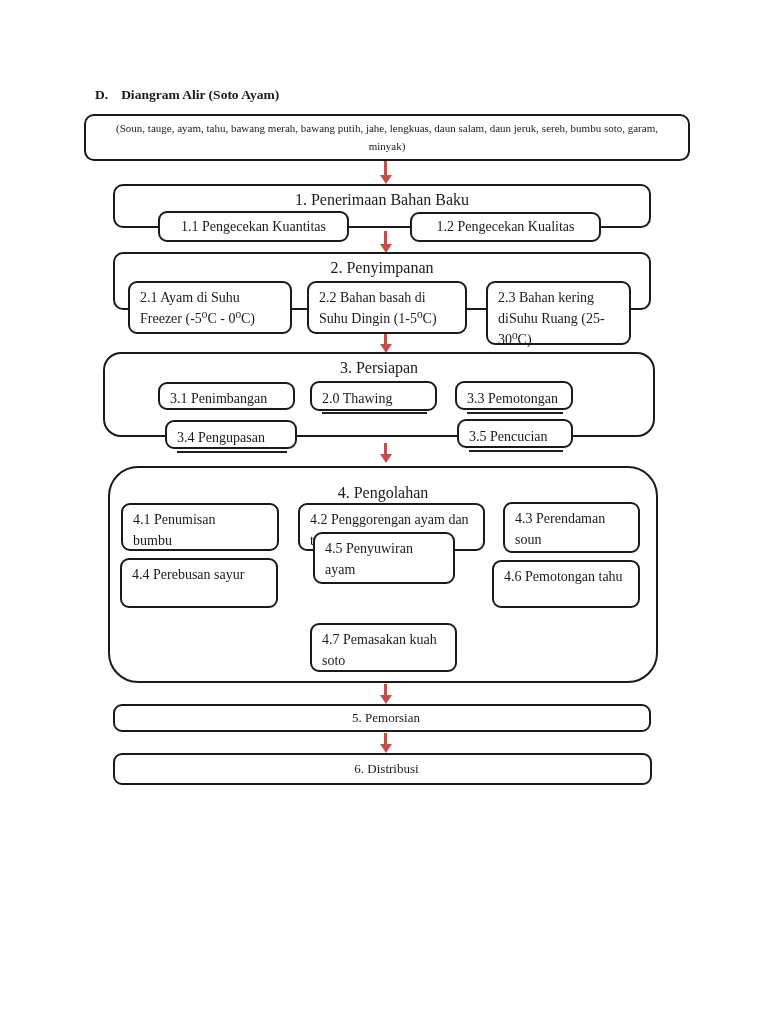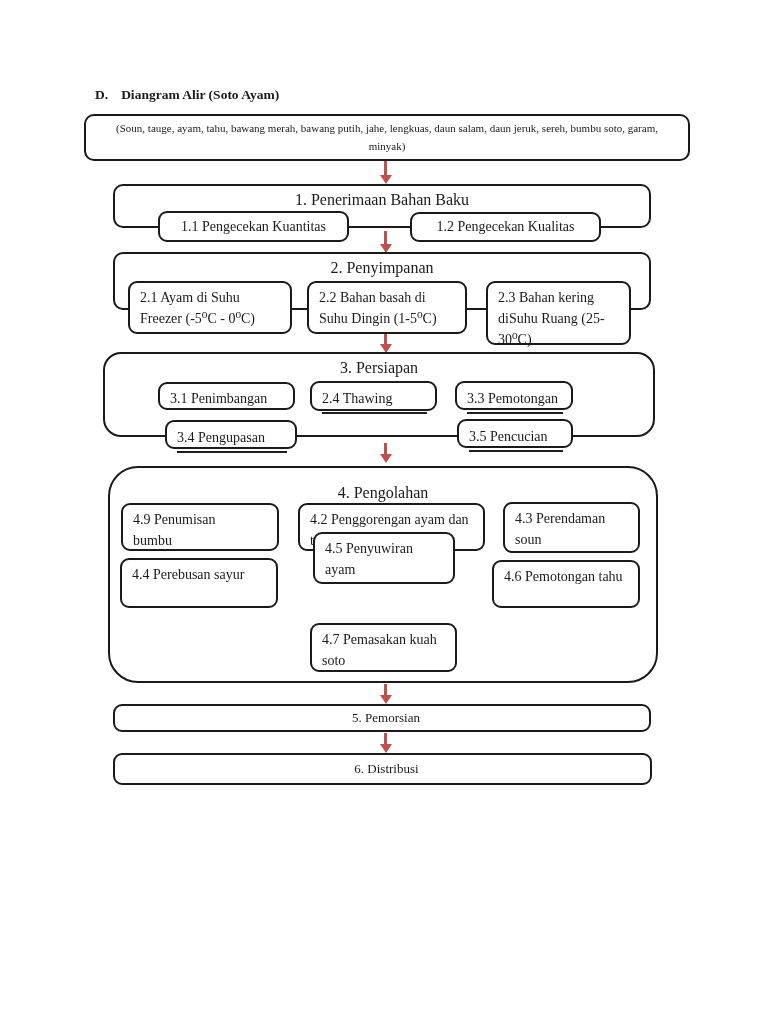--- a/index.html
+++ b/index.html
@@ -82,37 +82,37 @@
     <span class="tw w118">2.3 Bahan kering diSuhu Ruang (25-30⁰C)</span>
   </div>
 
   <div class="node r18" style="left:103px; top:352px; width:552px; height:85px;">
     <div class="stage-label">3. Persiapan</div>
   </div>
   <div class="pill padded" style="left:158px; top:382px; width:137px; height:28px;">
     <span>3.1 Penimbangan</span>
   </div>
   <div class="pill padded" style="left:310px; top:381px; width:127px; height:30px;">
-    <span class="ul-line">2.4 Thawing</span>
+    <span class="ul-line">2.0 Thawing</span>
   </div>
   <div class="pill padded" style="left:455px; top:381px; width:118px; height:29px;">
     <span class="ul-line">3.3 Pemotongan</span>
   </div>
   <div class="pill padded" style="left:165px; top:420px; width:132px; height:29px;">
     <span class="ul-line">3.4 Pengupasan</span>
   </div>
   <div class="pill padded" style="left:457px; top:419px; width:116px; height:29px;">
     <span class="ul-line">3.5 Pencucian</span>
   </div>
 
   <div class="node r30" style="left:108px; top:466px; width:550px; height:217px;">
     <div class="stage-label" style="padding-top:16px;">4. Pengolahan</div>
   </div>
   <div class="pill padded" style="left:121px; top:503px; width:158px; height:48px;">
-    <span class="tw w110">4.9 Penumisan bumbu</span>
+    <span class="tw w110">4.1 Penumisan bumbu</span>
   </div>
   <div class="pill padded" style="left:298px; top:503px; width:187px; height:48px;">
     <span class="tw w170">4.2 Penggorengan ayam dan tahu</span>
   </div>
   <div class="pill padded" style="left:503px; top:502px; width:137px; height:51px;">
     <span class="tw w118">4.3 Perendaman soun</span>
   </div>
   <div class="pill padded" style="left:120px; top:558px; width:158px; height:50px;">
     <span class="tw w140">4.4 Perebusan sayur</span>
   </div>

